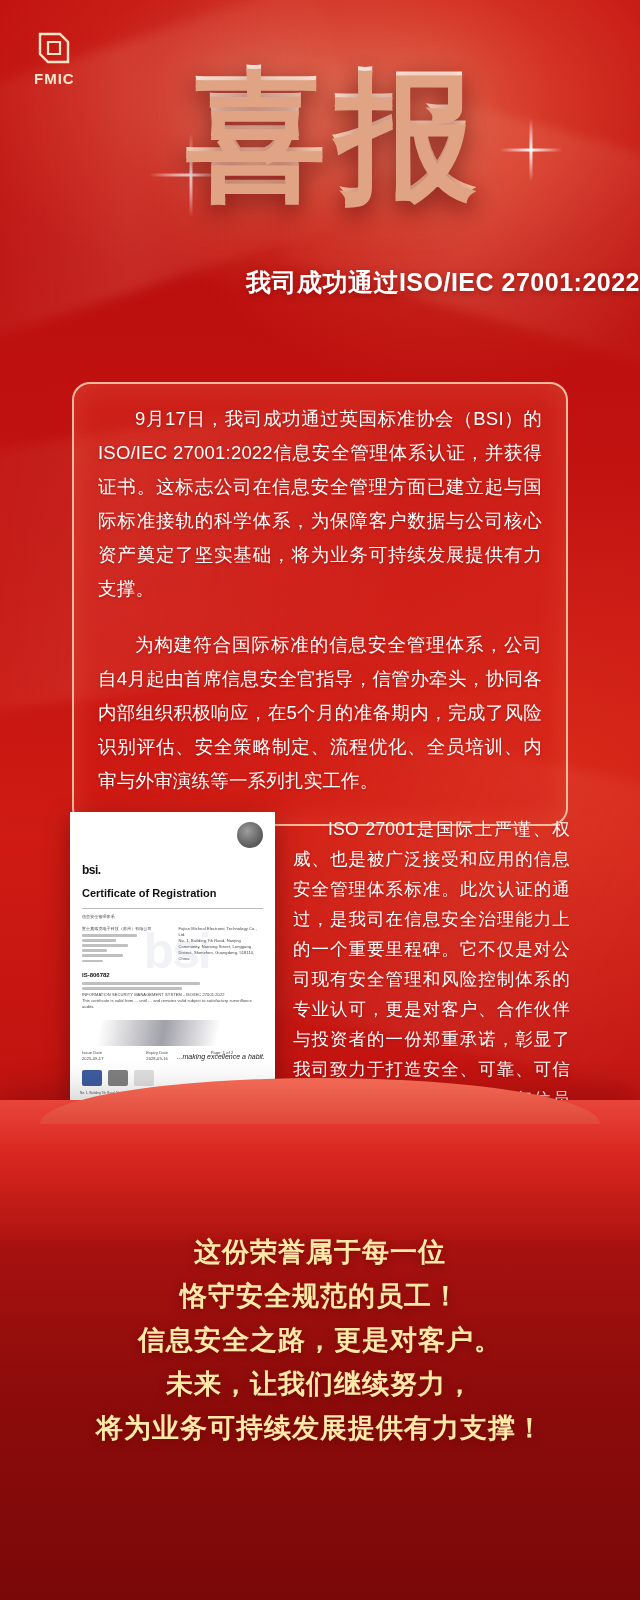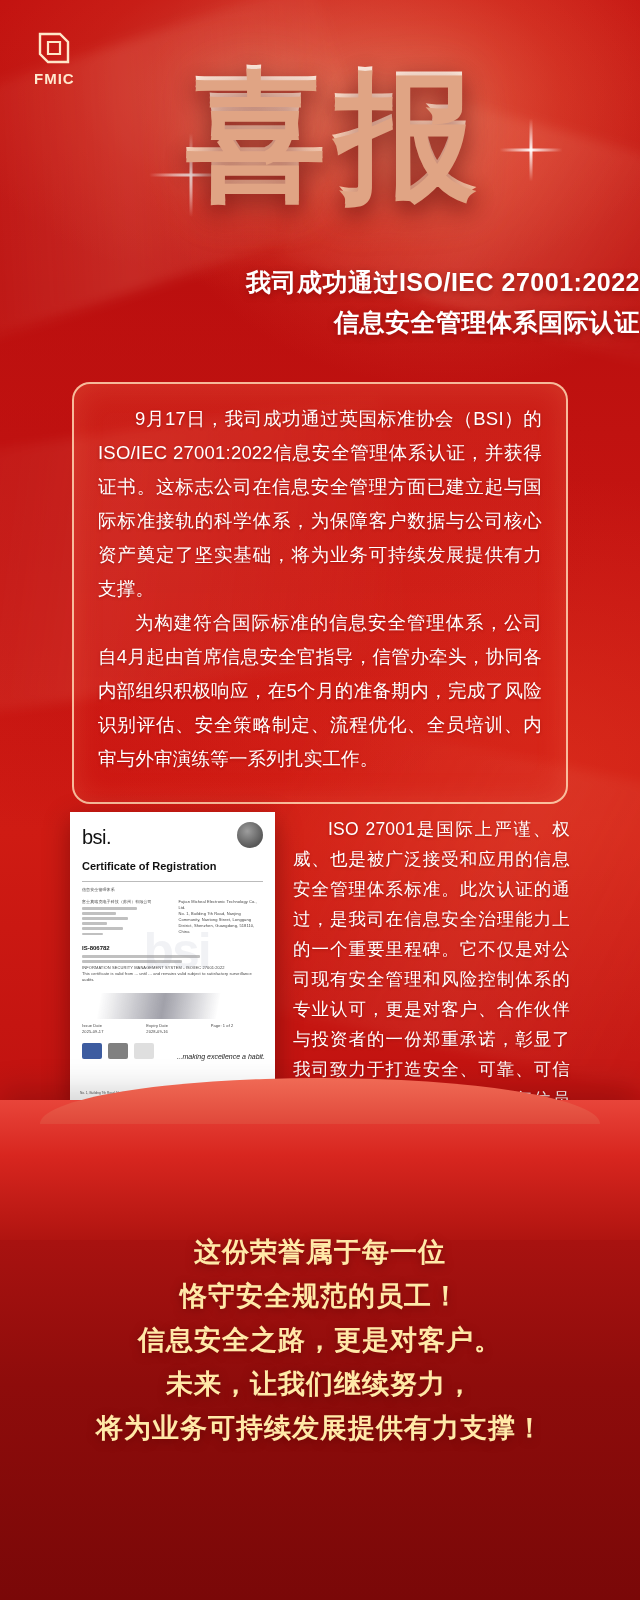--- a/index.html
+++ b/index.html
@@ -104,21 +104,21 @@
     box-shadow: inset 0 0 30px rgba(255,160,120,0.18);
   }
   .card p {
     font-size: 18.5px;
     line-height: 34px;
     text-align: justify;
     text-indent: 2em;
     letter-spacing: 0.2px;
     text-shadow: 0 1px 3px rgba(120,0,0,.45);
   }
-  .card p + p { }
+  .card p + p { margin-top: 22px; }
 
   
   .mid {
     position: absolute; left: 70px; top: 812px; width: 500px;
     display: flex; gap: 18px; align-items: flex-start;
   }
   .cert {
     width: 205px; height: 290px; background: #ffffff;
     box-shadow: 0 8px 24px rgba(60,0,0,.45);
     position: relative; overflow: hidden; flex: 0 0 auto;
@@ -126,21 +126,21 @@
     color: #333;
     font-size: 3.6px;
     line-height: 1.5;
   }
   .cert .wm {
     position:absolute; left: 52%; top: 48%; transform: translate(-50%,-50%);
     font-size: 50px; font-weight:700; color: rgba(120,130,160,0.10);
     letter-spacing: -2px;
   }
   .cert-head { display:flex; justify-content: space-between; align-items:flex-start; }
-  .bsi-logo { font-size: 20px; font-weight: 400; letter-spacing: -0.5px; color:#111; }
+  .bsi-logo { font-size: 12px; font-weight: 700; letter-spacing: -0.5px; color:#111;margin-top:39px; }
   .bsi-seal { width: 26px; height: 26px; border-radius: 50%;
               background: radial-gradient(circle at 40% 35%, #8c8c8c 0%, #3b3b3b 70%);
               opacity:.85; }
   .cert-title { font-size: 11px; font-weight: 700; margin-top: 6px; color:#111; }
   .cert-rule { height:1px; background:#bbb; margin: 6px 0 5px; }
   .cert-line { height: 2.5px; background: #8d8d8d; opacity:.55; margin: 2.6px 0; border-radius:1px;}
   .cert-line.w40{width:40%} .cert-line.w55{width:55%} .cert-line.w30{width:30%}
   .cert-line.w65{width:65%} .cert-line.w25{width:25%} .cert-line.w48{width:48%}
   .cert-cols { display:flex; gap:12px; margin-top:6px;}
   .cert-cols > div { flex:1; }
@@ -214,21 +214,20 @@
   </div>
 
   <div class="hero">
     <div class="sparkle sp1"></div>
     <div class="sparkle sp2"></div>
     <div class="hero-title">喜报</div>
   </div>
 
   <div class="subtitle">
     <div>我司成功通过ISO/IEC 27001:2022</div>
-    <div>信息安全管理体系国际认证</div>
   </div>
 
   <div class="card">
     <p>9月17日，我司成功通过英国标准协会（BSI）的ISO/IEC 27001:2022信息安全管理体系认证，并获得证书。这标志公司在信息安全管理方面已建立起与国际标准接轨的科学体系，为保障客户数据与公司核心资产奠定了坚实基础，将为业务可持续发展提供有力支撑。</p>
     <p>为构建符合国际标准的信息安全管理体系，公司自4月起由首席信息安全官指导，信管办牵头，协同各内部组织积极响应，在5个月的准备期内，完成了风险识别评估、安全策略制定、流程优化、全员培训、内审与外审演练等一系列扎实工作。</p>
   </div>
 
   <div class="mid">
 
     <div class="cert">

